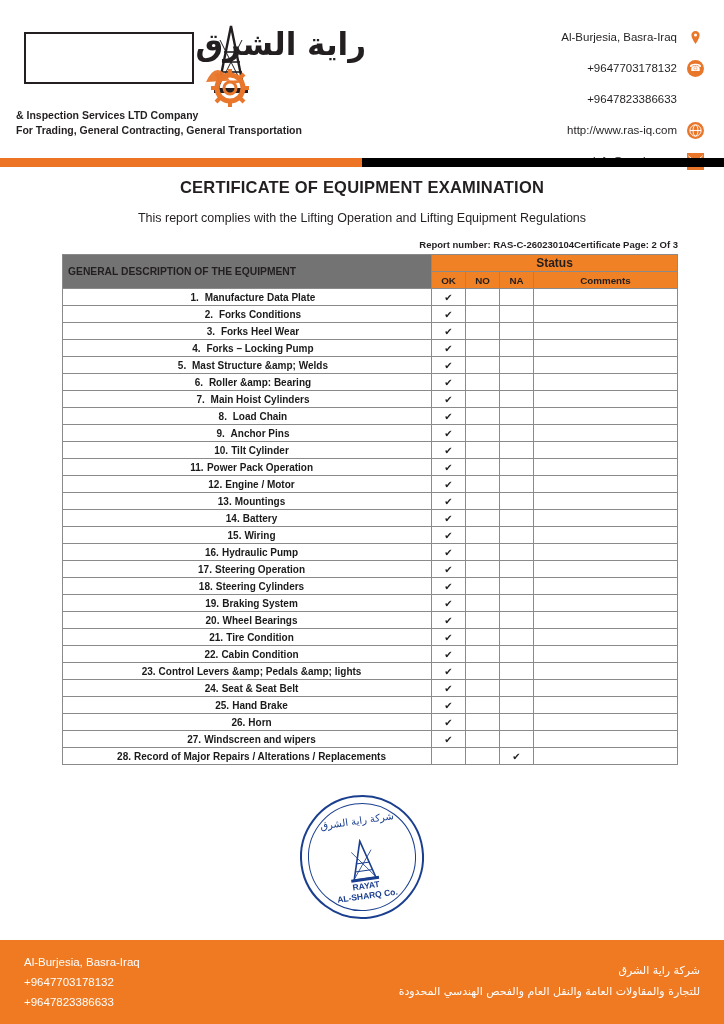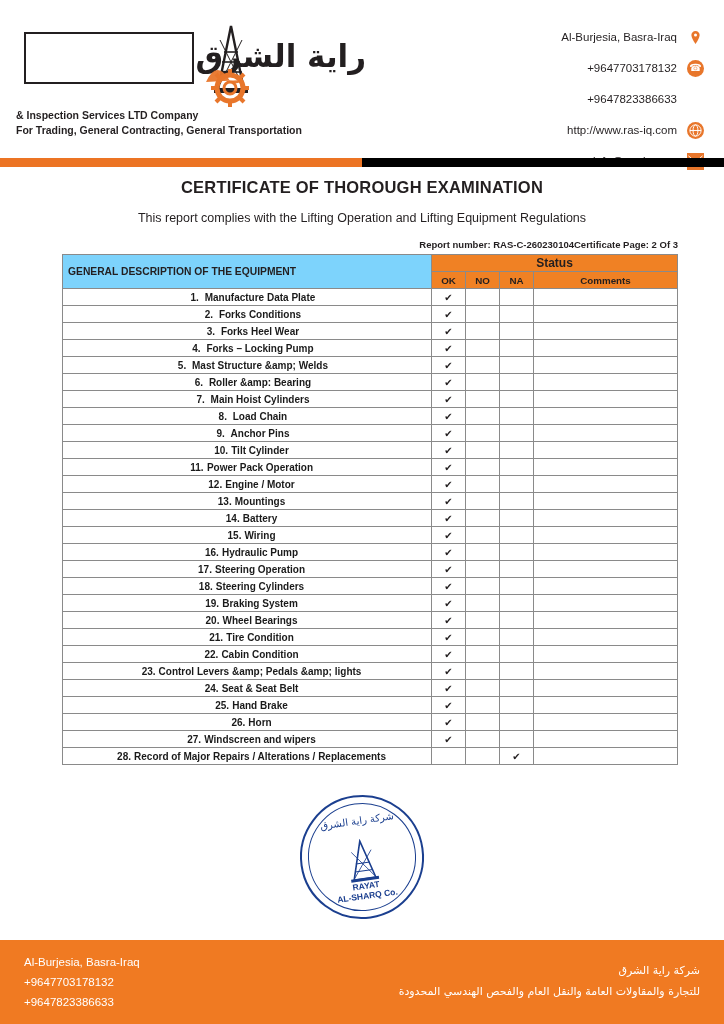--- a/index.html
+++ b/index.html
@@ -35,21 +35,21 @@
     font-size: 25px;
     letter-spacing: -0.5px;
     color: #231f20;
     position: absolute;
     left: 18px;
     top: 34px;
   }
   .logo-ar {
     position: absolute;
     right: 8px;
-    top: 16px;
+    top: 4px;
     font-size: 31px;
     font-weight: bold;
     color: #231f20;
     direction: rtl;
     font-family: "DejaVu Sans", sans-serif;
   }
   .logo-frame {
     position: absolute;
     left: 10px;
     top: 10px;
@@ -150,21 +150,21 @@
     width: 100%;
     font-size: 10.2px;
   }
   table.checklist td, table.checklist th {
     border: 1px solid #8a8a8a;
     padding: 0;
     height: 17px;
     vertical-align: middle;
   }
   .hdr-desc {
-    background: #7dd3fc;
+    background: #737373;
     color: #231f20;
     font-weight: bold;
     font-size: 10.3px;
     text-align: left;
     padding-left: 5px !important;
   }
   .hdr-status {
     background: #f08124;
     color: #231f20;
     font-weight: bold;
@@ -344,21 +344,21 @@
 
   </div>
 </div>
 
 <div class="band">
   <div class="orange"></div>
   <div class="black"></div>
 </div>
 
 <div class="title-area">
-  <div class="doc-title">CERTIFICATE OF THOROUGH EXAMINATION</div>
+  <div class="doc-title">CERTIFICATE OF EQUIPMENT EXAMINATION</div>
   <div class="doc-sub">This report complies with the Lifting Operation and Lifting Equipment Regulations</div>
 </div>
 
 <div class="meta">
   <div>
     <span>Report number:</span>
     <span>RAS-C-260230104</span>
   </div>
   <div>Certificate Page: 2 Of 3</div>
 </div>

